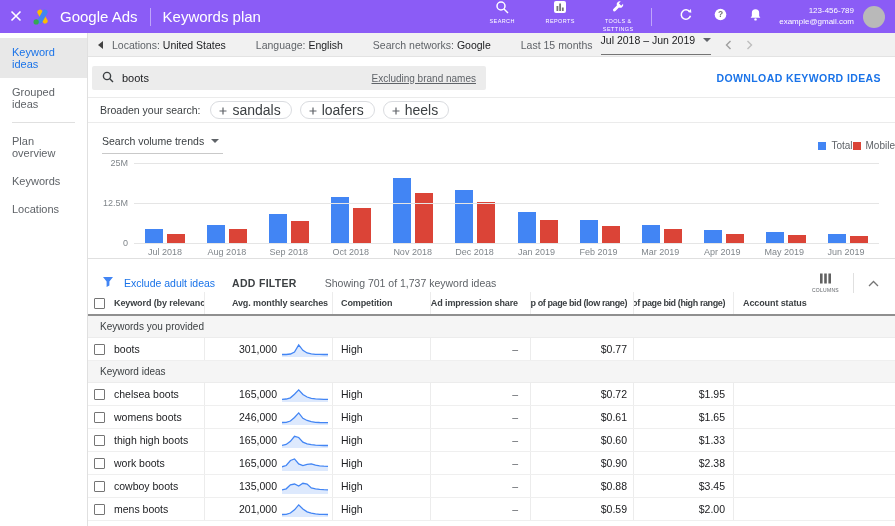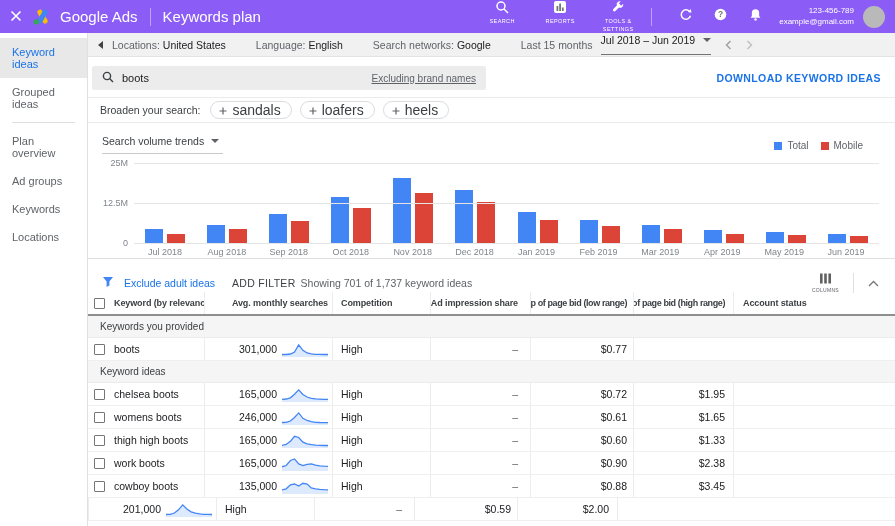--- a/index.html
+++ b/index.html
@@ -48,36 +48,36 @@
   .download { margin-left: auto; color: #1a73e8; font-weight: bold; font-size: 10.5px; letter-spacing: .4px; margin-right: 2px; }
 
   
   .broaden-row { border-top: 1px solid #ebebeb; border-bottom: 1px solid #ebebeb; height: 26px; display: flex; align-items: center; padding-left: 12px; gap: 8px; }
   .broaden-label { color: #3c4043; font-size: 10.5px; margin-right: 2px; }
   .chip { display: inline-flex; align-items: flex-start; gap: 5px; height: 18px; border: 1px solid #dadce0; border-radius: 10px; padding: 0 10px 0 8px; font-size: 14px; color: #3c4043; background: #fff; }
 
   
   .chart-section { position: relative; height: 135px; padding: 8px 14px 0 14px; }
   .chart-title { display: inline-flex; align-items: center; gap: 7px; font-size: 10.5px; color: #3c4043; padding: 2px 4px 6px 0; border-bottom: 1px solid #c9c9c9; }
-  .legend { position: absolute; top: 17px; right: 32px; display: flex; gap: 12px; align-items: center; font-size: 10px; color: #5f6368; }
+  .legend { position: absolute; top: 17px; right: 0; display: flex; gap: 0; align-items: center; font-size: 10px; color: #5f6368; }
   .legend-item { display: flex; align-items: center; }
   .legend-swatch { width: 8px; height: 8px; display: inline-block; margin-right: 5px; }
   .plot-wrap { position: relative; margin: 9px 2px 0 32px; height: 98px; }
   .gridline { position: absolute; left: 0; right: 0; height: 1px; background: #e5e5e5; }
   .ytick { position: absolute; right: calc(100% + 6px); transform: translateY(-50%); font-size: 9px; color: #80868b; white-space: nowrap; }
   .bars-row { position: absolute; left: 0; right: 0; top: 0; height: 80px; display: flex; }
   .bar-group { flex: 1; display: flex; align-items: flex-end; justify-content: center; gap: 4px; height: 80px; }
   .bar { width: 18px; }
   .xlabels { position: absolute; top: 84px; left: 0; right: 2px; display: flex; }
   .xlabel { flex: 1; text-align: center; font-size: 9px; color: #80868b; }
 
   
   .filter-row { border-top: 1px solid #e0e0e0; height: 34px; display: flex; align-items: center; padding: 15px 10px 0 14px; }
   .exclude { color: #1a73e8; font-size: 10.5px; margin: 0 17px 0 10px; }
-  .addfilter { font-weight: normal; font-size: 10.5px; color: #3c4043; letter-spacing: .3px; margin-right: 5px; }
+  .addfilter { font-weight: bold; font-size: 10.5px; color: #3c4043; letter-spacing: .3px; margin-right: 28px; }
   .showing { color: #5f6368; font-size: 10.5px; }
   .columns-btn { margin-left: auto; display: flex; flex-direction: column; align-items: center; gap: 2px; font-size: 5px; color: #5f6368; letter-spacing: .3px; }
   .vdiv { width: 1px; height: 20px; background: #e0e0e0; margin: 0 14px; }
   .chevup { display: flex; align-items: center; margin-right: 6px; }
 
   
   .thead { display: flex; height: 24px; align-items: stretch; border-bottom: 2px solid #8f8f8f; font-size: 9px; color: #3c4043; font-weight: bold; letter-spacing: -0.1px; }
   .th, .td { display: flex; align-items: center; overflow: hidden; white-space: nowrap; }
   .c1 { width: 116px; padding-left: 6px; }
   .c2 { width: 128px; justify-content: flex-end; padding-right: 4px; }
@@ -179,21 +179,20 @@
     <div class="avatar"></div>
   </div>
 
   <div class="main">
 
     <div class="sidebar">
         <div class="side-item active">Keyword ideas</div>
         <div class="side-item">Grouped ideas</div>
         <div class="side-divider"></div>
         <div class="side-item">Plan overview</div>
-        <div class="side-item">Ad groups</div>
         <div class="side-item">Keywords</div>
         <div class="side-item">Locations</div>
       </div>
 
     <div class="content">
 
       <div class="settings-bar">
         <span class="collapse">
             <span class="tri-left"></span>
           </span>
@@ -508,20 +507,24 @@
                   </svg>
                 </span>
               </div>
               <div class="td c3 sep">High</div>
               <div class="td c4 sep dim">–</div>
               <div class="td c5 sep">$0.88</div>
               <div class="td c6 sep">$3.45</div>
               <div class="td c7 sep"></div>
             </div>
             <div class="trow">
+              <div class="td c1">
+                <span class="checkbox"></span>
+                <span class="kw">mens boots</span>
+              </div>
               <div class="td c2 sep">
                 <span class="avg-num">201,000</span>
                 <span style="display: flex; align-items: center;">
                   <svg width="46" height="16">
                     <polygon points="0.0,13.5 4.2,13.3 8.4,12.0 12.5,8.8 16.7,3.9 20.9,8.0 25.1,10.8 29.3,12.1 33.5,12.9 37.6,13.3 41.8,13.4 46.0,13.5 46,16 0,16" fill="rgba(66,133,244,0.18)"></polygon>
                     <polyline points="0.0,13.5 4.2,13.3 8.4,12.0 12.5,8.8 16.7,3.9 20.9,8.0 25.1,10.8 29.3,12.1 33.5,12.9 37.6,13.3 41.8,13.4 46.0,13.5" fill="none" stroke="#4285f4" stroke-width="1.3"></polyline>
                   </svg>
                 </span>
               </div>
               <div class="td c3 sep">High</div>

